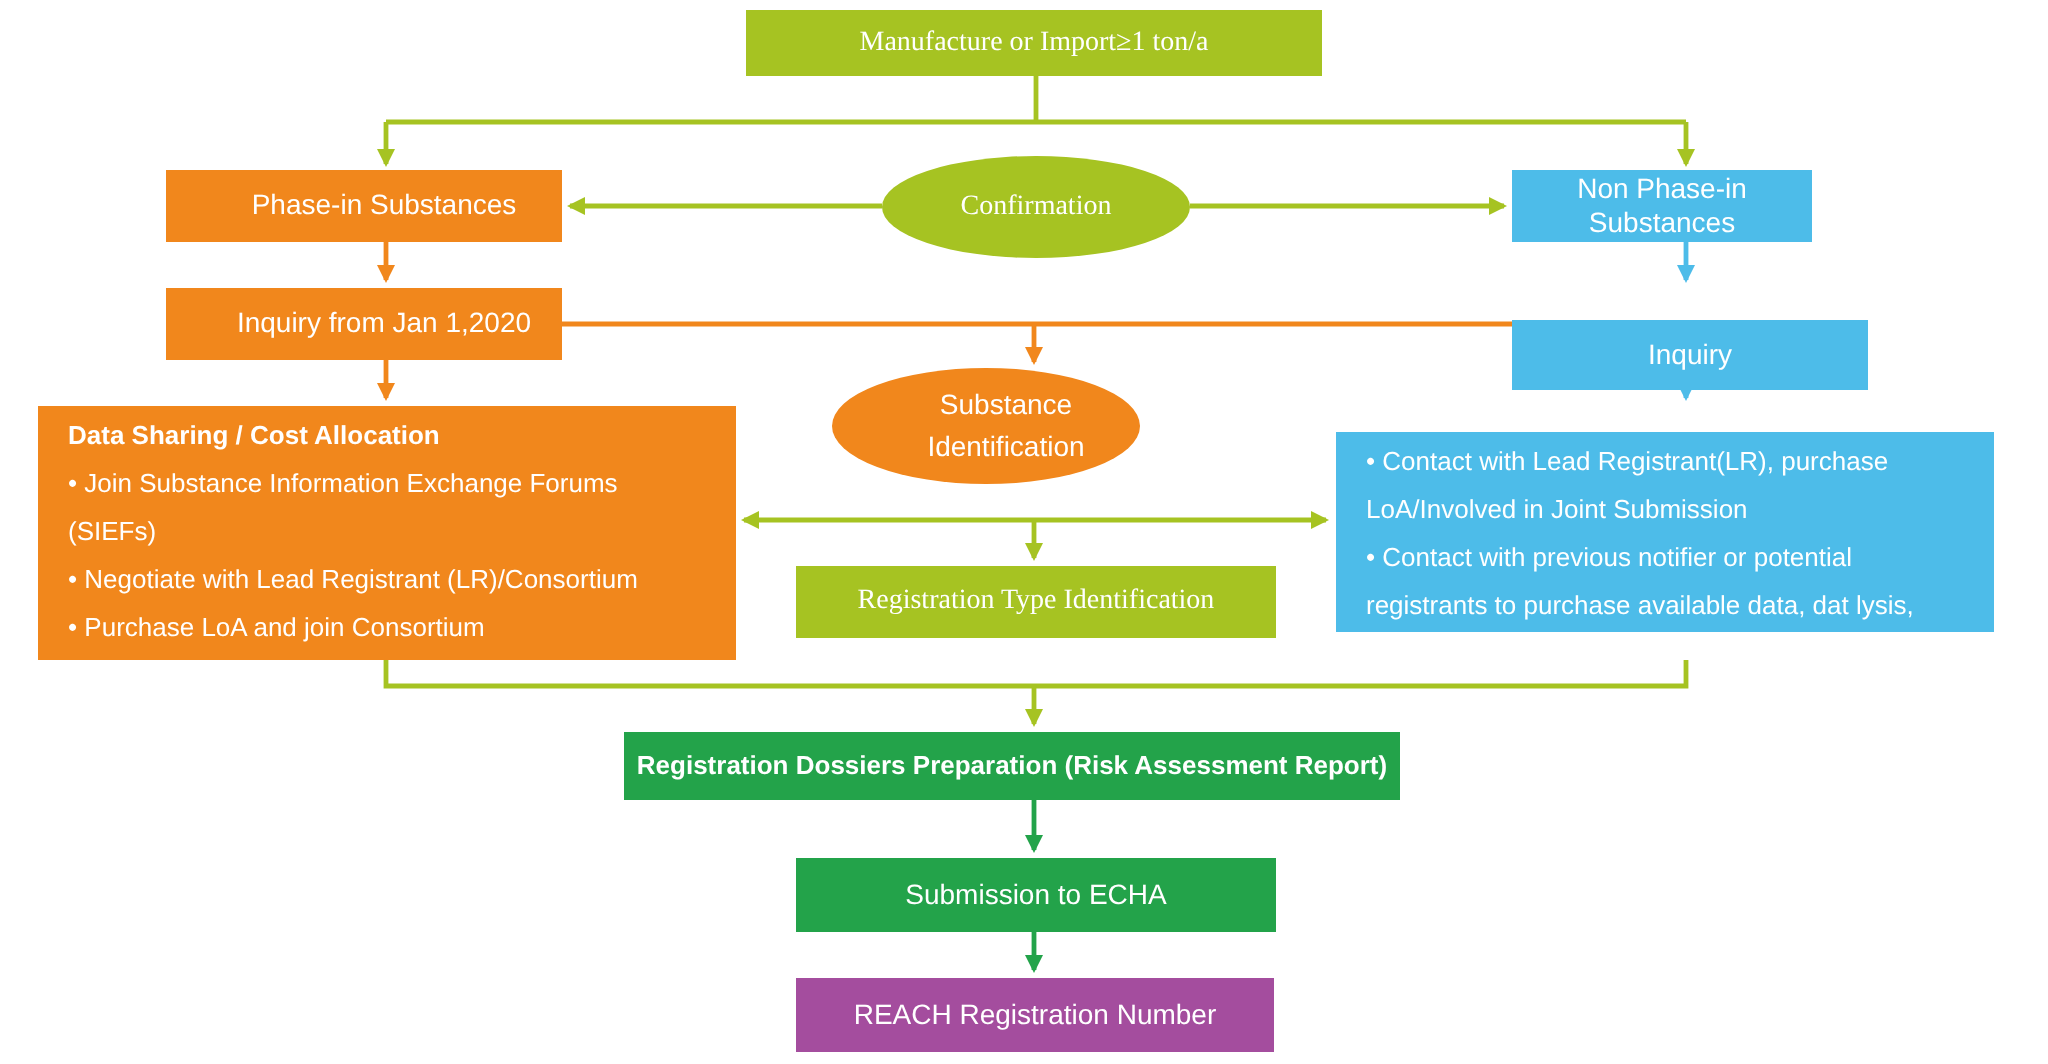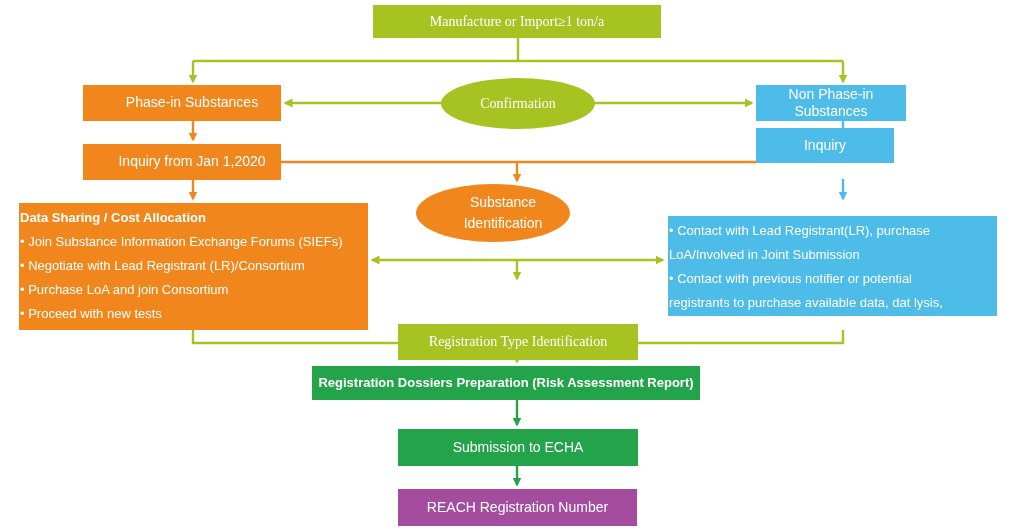--- a/index.html
+++ b/index.html
@@ -27,30 +27,30 @@
   .bg-bl{background:var(--c-blue,#4dbce9);}
   .bg-em{background:var(--c-emerald,#23a34a);}
   .bg-pu{background:var(--c-purple,#a44d9e);}
   .ellipse{border-radius:50%;}
 
   #top-box{left:373px;top:5px;width:288px;height:33px;}
   #confirmation{left:441px;top:78px;width:154px;height:51px;}
   #phase-in{left:83px;top:85px;width:198px;height:36px;}
   #non-phase-in{left:756px;top:85px;width:150px;height:36px;}
   #inquiry-left{left:83px;top:144px;width:198px;height:36px;}
-  #inquiry-right{left:756px;top:128px;width:138px;height:35px;}
+  #inquiry-right{left:756px;top:160px;width:178px;height:35px;}
   #substance-id{left:416px;top:184px;width:154px;height:58px;flex-direction:column;line-height:21px;}
-  #reg-type{left:398px;top:283px;width:240px;height:36px;margin-top:41px;}
+  #reg-type{left:398px;top:283px;width:240px;height:36px;}
   #dossiers{left:312px;top:366px;width:388px;height:34px;font-size:13px;font-weight:bold;}
   #submission{left:398px;top:429px;width:240px;height:37px;}
   #reach-num{left:398px;top:489px;width:239px;height:37px;}
 
   .bigbox{
     position:absolute;color:#ffffff;font-size:13px;line-height:24px;
-    padding:3px 1px;box-sizing:border-box;text-align:left;
+    padding:3px 15px;box-sizing:border-box;text-align:left;
   }
   #data-sharing{left:19px;top:203px;width:349px;height:127px;}
   #contact{left:668px;top:216px;width:329px;height:100px;}
   .bigbox .title{font-weight:bold;}
 </style>
 </head>
 <body>
 
 <div class="canvas">
 

